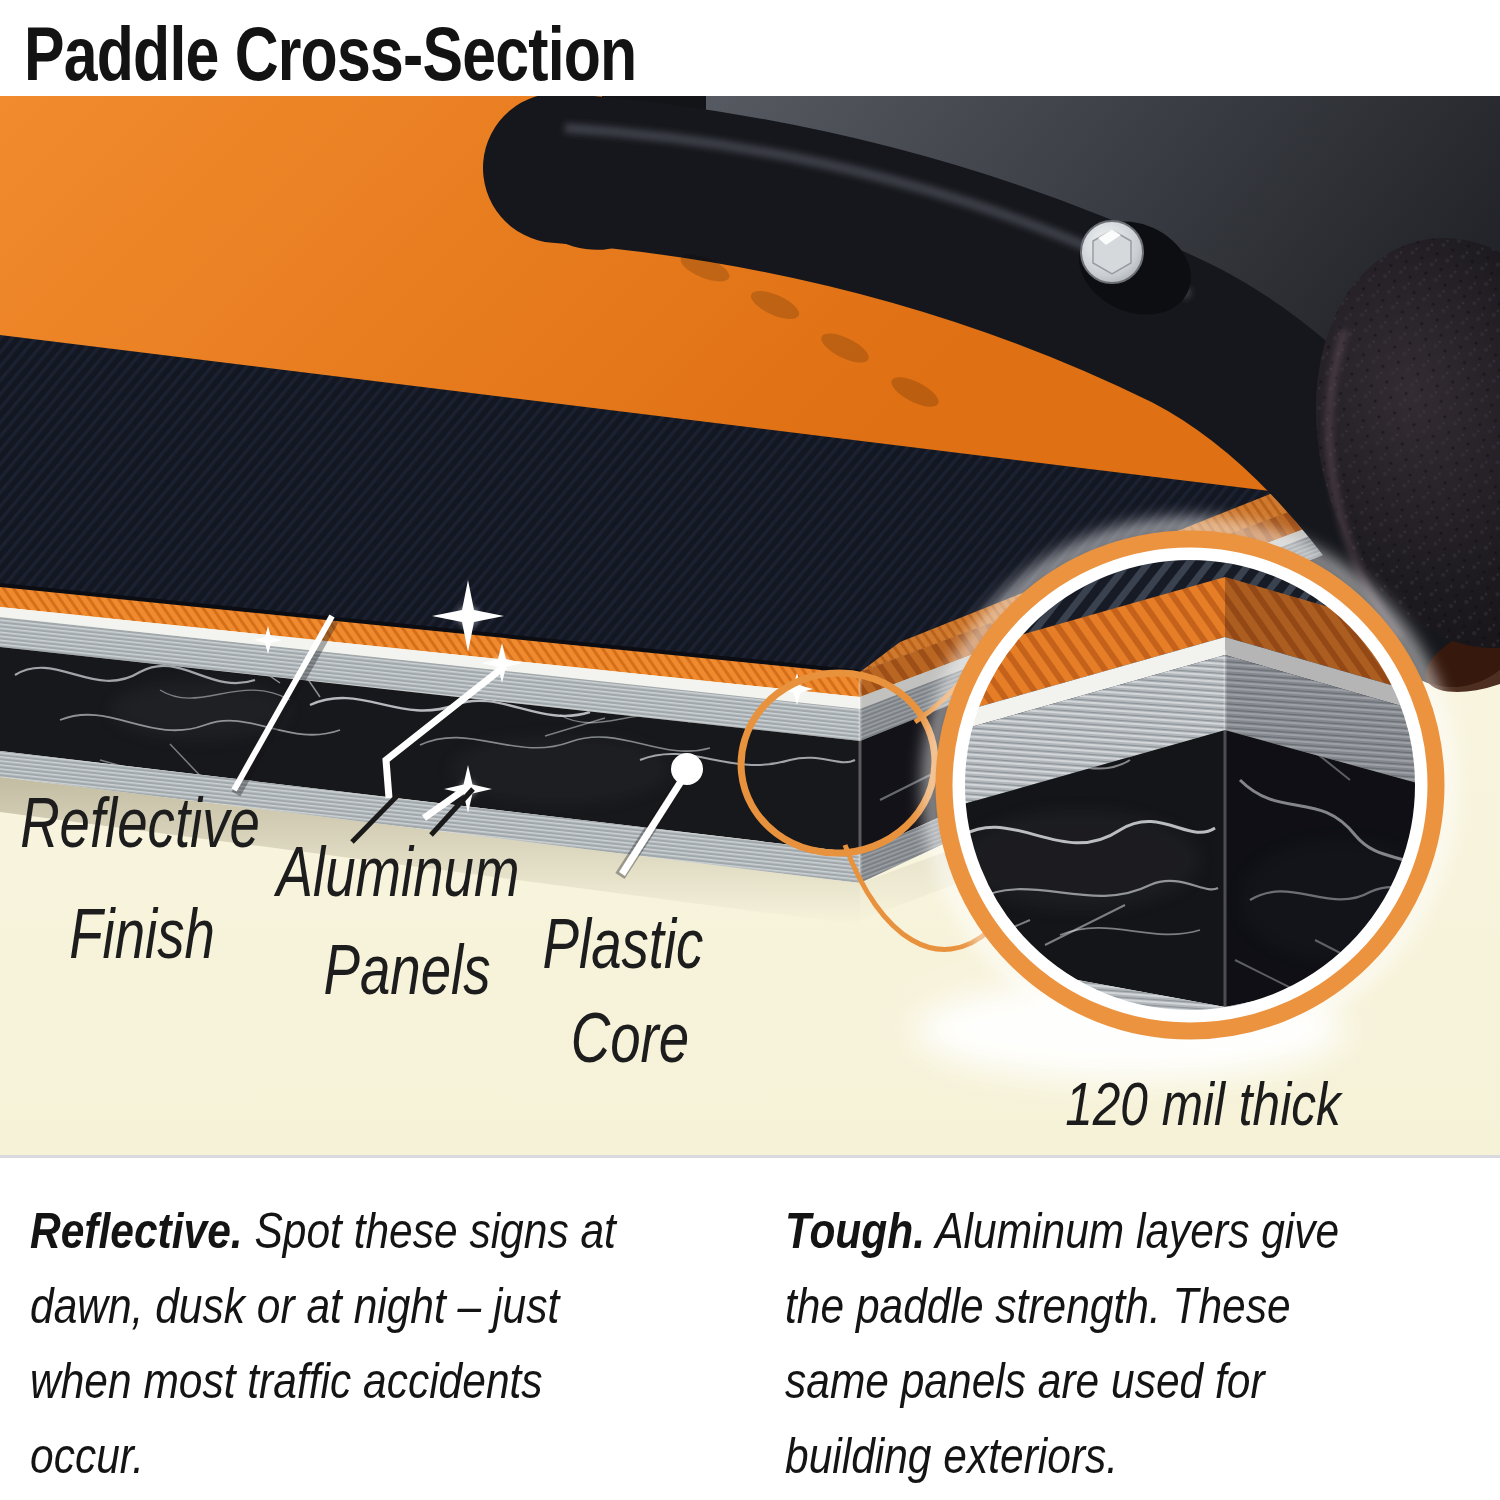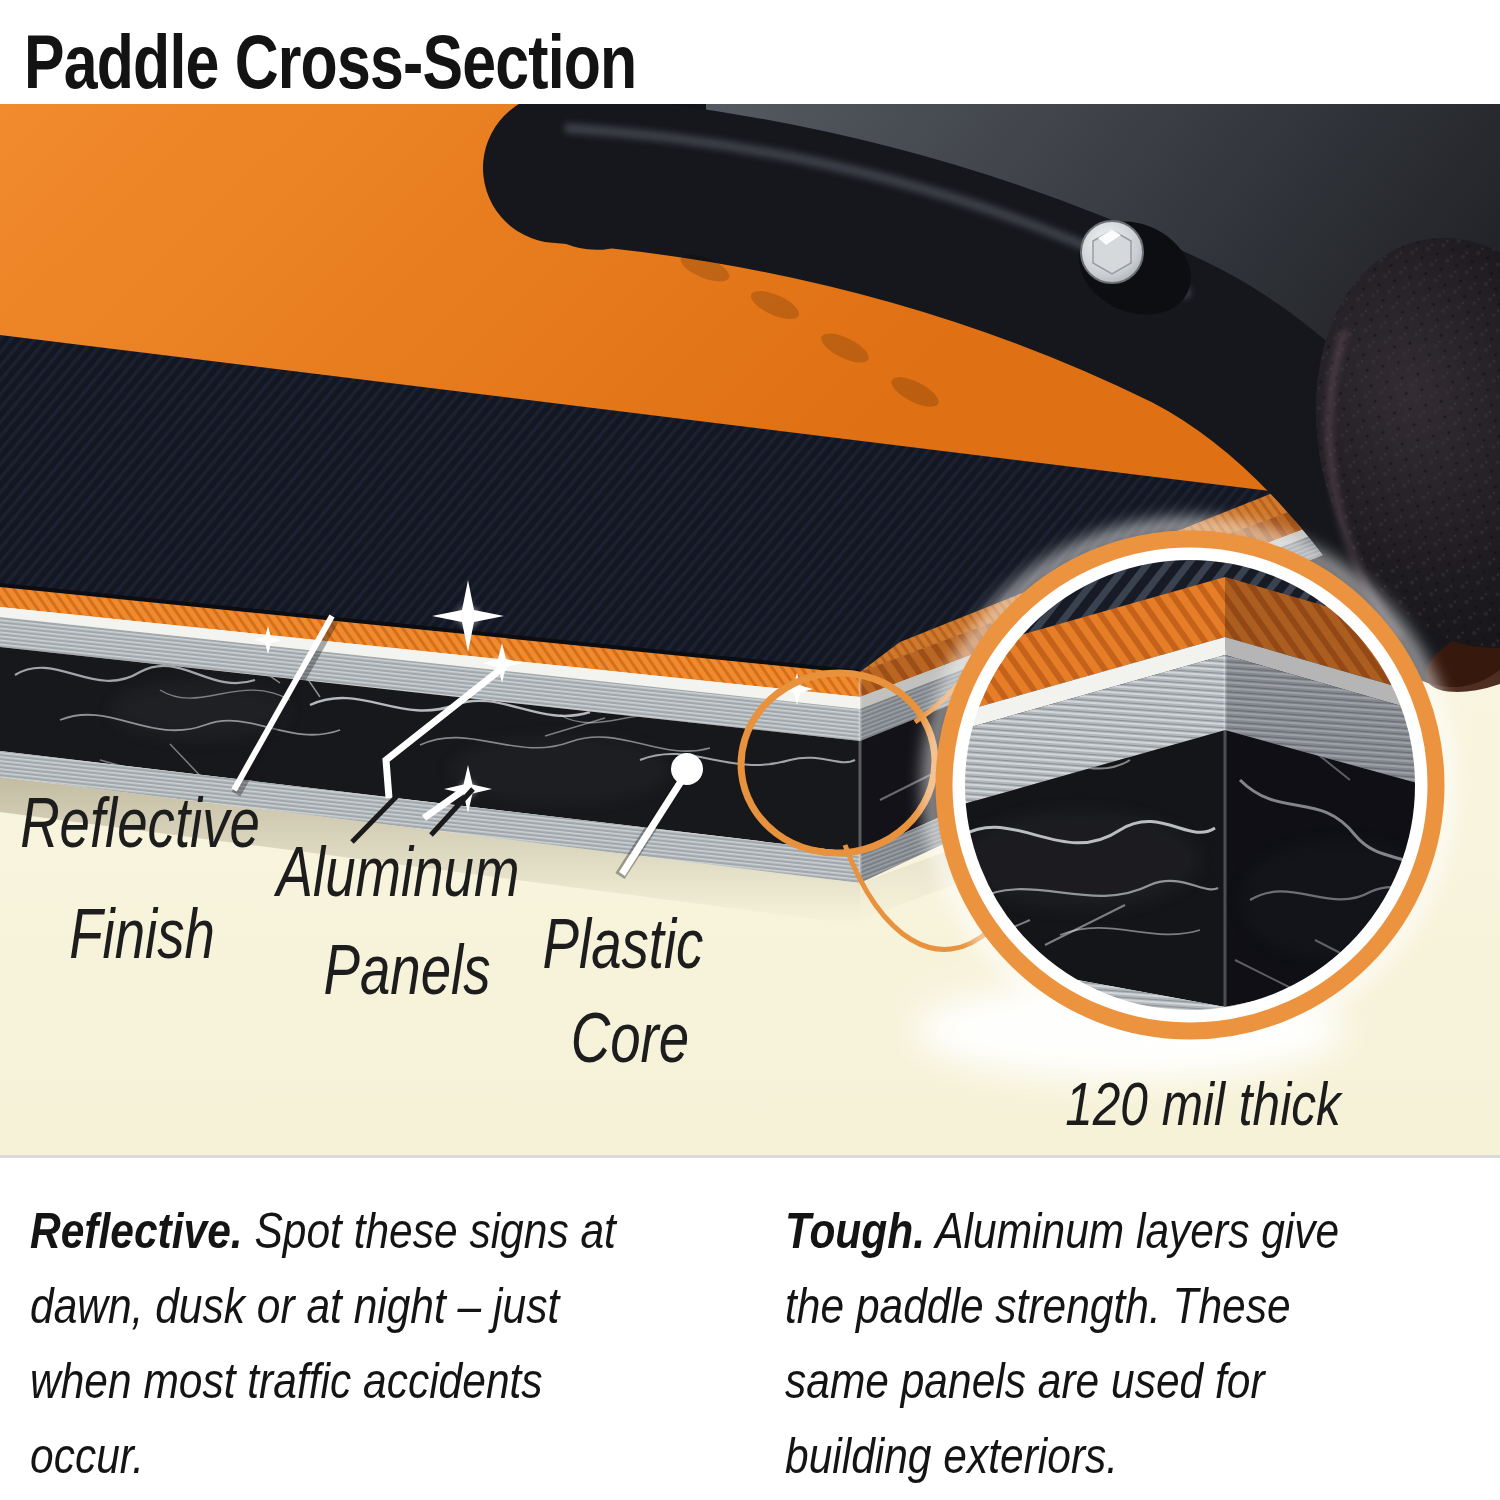--- a/index.html
+++ b/index.html
@@ -1,18 +1,18 @@
 <!DOCTYPE html>
 <html><head>
 <meta charset="utf-8">
 <style>
   html,body{margin:0;padding:0;background:#888;}
   .stage{position:relative;width:1500px;height:1500px;background:#ffffff;overflow:hidden;
          font-family:"Liberation Sans",sans-serif;}
-  .titlebar{position:absolute;left:0;top:16px;width:1500px;height:88px;background:#ffffff;z-index:5;}
+  .titlebar{position:absolute;left:0;top:8px;width:1500px;height:88px;background:#ffffff;z-index:5;}
   .title{position:absolute;left:24px;top:2px;font-size:76px;font-weight:bold;color:#131313;
          letter-spacing:-1px;white-space:nowrap;transform:scaleX(0.80);transform-origin:left top;}
   .photo-svg{position:absolute;left:0;top:0;z-index:1;}
   .lbl{position:absolute;z-index:4;font-style:italic;font-size:70px;color:#1d1d1d;white-space:nowrap;
        transform:translate(-50%,-50%) scaleX(0.78);}
   .meas{position:absolute;z-index:4;font-style:italic;font-size:62px;color:#1c1c1c;white-space:nowrap;
        transform:translate(-50%,-50%) scaleX(0.80);}
   .bottom{position:absolute;left:0;top:1155px;width:1500px;height:345px;background:#ffffff;z-index:6;
           border-top:3px solid #d9d9de;}
   .par{position:absolute;font-style:italic;font-size:50px;line-height:75px;color:#141414;

